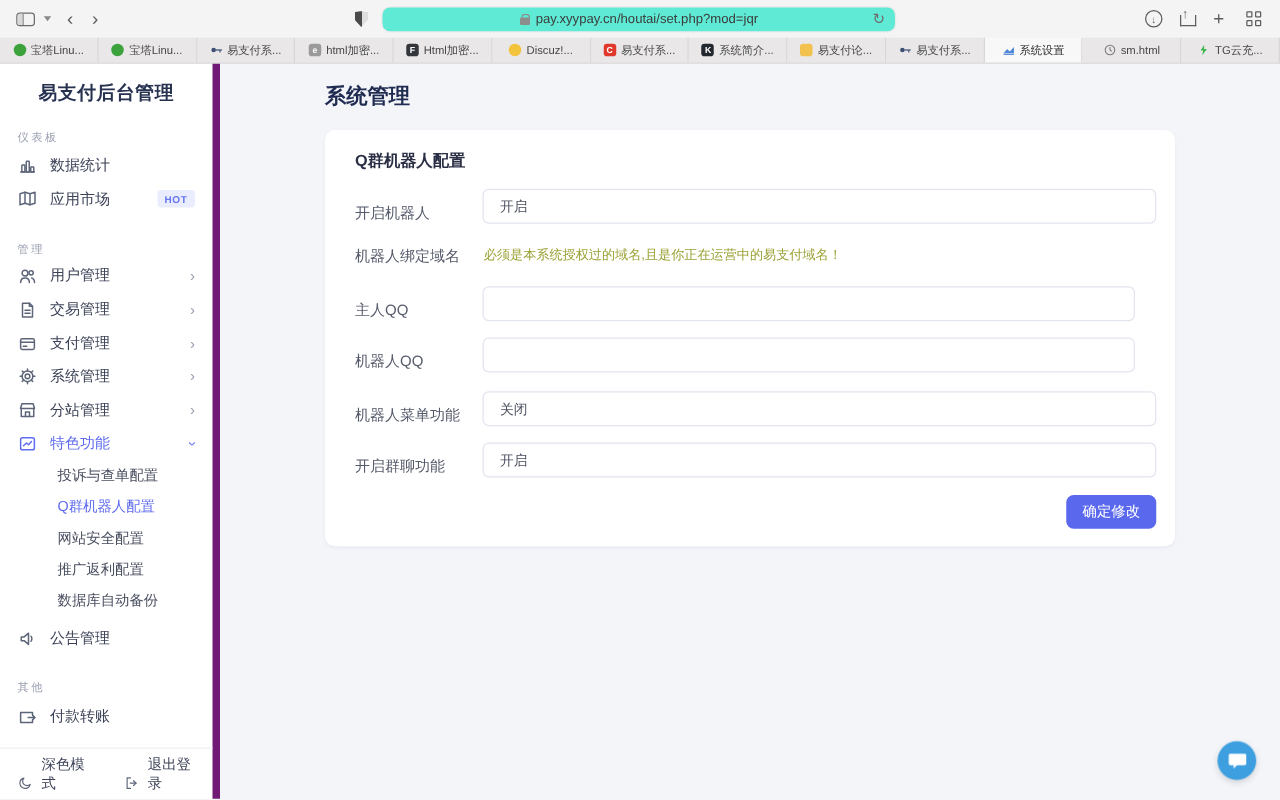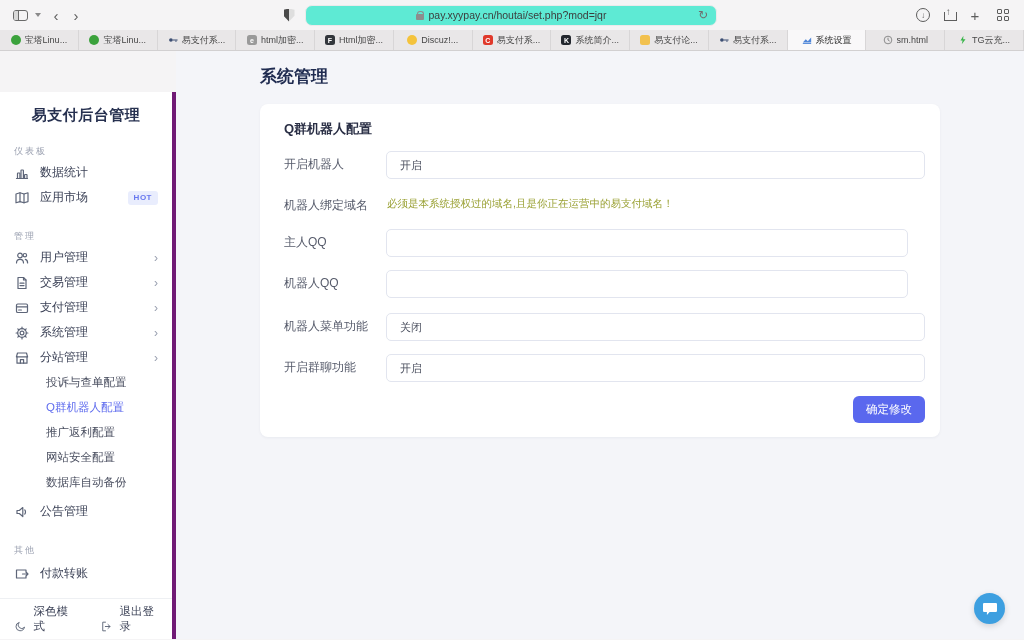--- a/index.html
+++ b/index.html
@@ -44,42 +44,42 @@
   .ico-grey-e { background:#9a9a9a; } .ico-grey-e::after{content:"e";}
   .ico-dark-f { background:#33373c; } .ico-dark-f::after{content:"F";}
   .ico-discuz { background:#f4c33c; border-radius:50%; }
   .ico-csdn-c { background:#e0392b; } .ico-csdn-c::after{content:"C";}
   .ico-dark-k { background:#23272e; } .ico-dark-k::after{content:"K";}
   .ico-yellow { background:#f2c14e; }
   .ico-key,.ico-chart,.ico-clock,.ico-bolt { background:transparent; }
 
   
   .app { display:flex; height:588px; }
-  .sidebar { width:176px; background:#ffffff; border-right:4px solid #701a75; display:flex; flex-direction:column; padding-top:14px; position:relative;margin-top:41px; }
+  .sidebar { width:176px; background:#ffffff; border-right:6px solid #701a75; display:flex; flex-direction:column; padding-top:14px; position:relative; }
   .sb-title { text-align:center; font-size:15px; font-weight:800; color:#273150; letter-spacing:.5px; }
   .sb-section { font-size:9px; color:#9aa0b0; letter-spacing:2px; padding:0 14px; margin-top:20px; margin-bottom:2px; }
   .sb-item { display:flex; align-items:center; gap:10px; height:29px; padding:0 14px; font-size:12px; color:#3c4257; cursor:pointer; }
   .sb-item svg { flex:none; }
   .sb-item .chev { margin-left:auto; font-size:12px; color:#9aa0b0; }
   .sb-item.accent, .sb-item.accent .chev { color:#5f6cee; }
   .sb-item .chev.down { transform:rotate(90deg); }
   .hot { margin-left:auto; background:#e9edfd; color:#6777ef; font-size:8px; font-weight:700; padding:2.5px 6px; border-radius:3px; letter-spacing:.5px; }
   .sb-sub { display:block; font-size:11.5px; color:#4a4f60; padding:5px 14px 5px 46px; cursor:pointer; white-space:nowrap; }
   .sb-sub.active { color:#5f6cee; }
   .sb-bottom { margin-top:auto; }
   .sb-divider { border-top:1px solid #eef0f3; margin-top:10px; }
   .sb-footrow { display:flex; align-items:center; height:40px; padding:0 14px; gap:6px; }
   .sb-foot { display:flex; align-items:flex-end; gap:7px; font-size:11.5px; color:#3c4257; cursor:pointer; }
   .sb-foot + .sb-foot { margin-left:22px; }
 
   .main { flex:1; background:#f4f5f9; padding:14px 0 0 84px; }
   .page-title { font-size:17px; font-weight:700; color:#1f2b50; margin-bottom:16px; }
   .card { width:680px; background:#ffffff; border-radius:8px; box-shadow:0 1px 3px rgba(25,35,80,.05); padding:16px 15px 14px 24px; }
   .card-title { font-size:13px; font-weight:700; color:#2a2f45; margin-bottom:13px; }
-  .frow { display:flex; align-items:flex-start; margin-bottom:12px;margin-top:13px; }
+  .frow { display:flex; align-items:flex-end; margin-bottom:12px;margin-top:13px; }
   .flabel { width:102px; flex:none; font-size:12px; color:#565b6b; padding-top:5px; }
   .fctrl { flex:1; min-width:0; }
   .input { display:block; width:100%; height:23px; border:1px solid #e2e5ef; border-radius:5px; background:#fff;
     font-family:inherit; font-size:11px; color:#4a4f5e; padding:13px 13px; outline:none; }
   .input.slim { width:calc(100% - 17px); }
   .helper { font-size:10.5px; color:#9aa134; margin:5px 0 3px 1px; }
   .gap-lg { margin-bottom:15px; }
   .factions { display:flex; margin-top:14px; }
   .btn-primary { margin-left:auto; background:#5a68ee; color:#ffffff; border:none; border-radius:6px;
     font-family:Liberation Serif, serif; font-size:11.5px; padding:6px 13px; cursor:pointer; }
@@ -271,24 +271,32 @@
     </div>
     <div class="sb-item">
       <svg class="sico" width="16" height="16" viewBox="0 0 16 16">
           <path d="M3 6.8 V13.2 H13 V6.8"></path>
           <path d="M2.4 6.8 L3.5 3 H12.5 L13.6 6.8 Z"></path>
           <path d="M6.4 13.2 V9.6 H9.6 V13.2"></path>
         </svg>
       <span>分站管理</span>
         <span class="chev">›</span>
     </div>
+    <div class="sb-item accent">
+      <svg class="sico accent-stroke" width="16" height="16" viewBox="0 0 16 16">
+          <rect x="2.5" y="3.2" width="11" height="9.6" rx="1.5"></rect>
+          <path d="M4.8 9.6 L7.2 7.4 L8.8 8.8 L11.2 6.2"></path>
+        </svg>
+      <span>特色功能</span>
+        <span class="chev down">›</span>
+    </div>
     <div class="sb-sub">投诉与查单配置</div>
     <div class="sb-sub active">Q群机器人配置</div>
+    <div class="sb-sub">网站安全配置</div>
     <div class="sb-sub">推广返利配置</div>
-    <div class="sb-sub">网站安全配置</div>
     <div class="sb-sub">数据库自动备份</div>
     <div class="sb-item" style="margin-top:4px">
       <svg class="sico" width="16" height="16" viewBox="0 0 16 16">
           <path d="M3 6.5 V9.5 H5.3 L8.8 12.5 V3.5 L5.3 6.5 Z"></path>
           <path d="M10.8 6 C11.7 6.8 11.7 9.2 10.8 10"></path>
         </svg>
       <span>公告管理</span>
     </div>
 
     <div class="sb-bottom">

